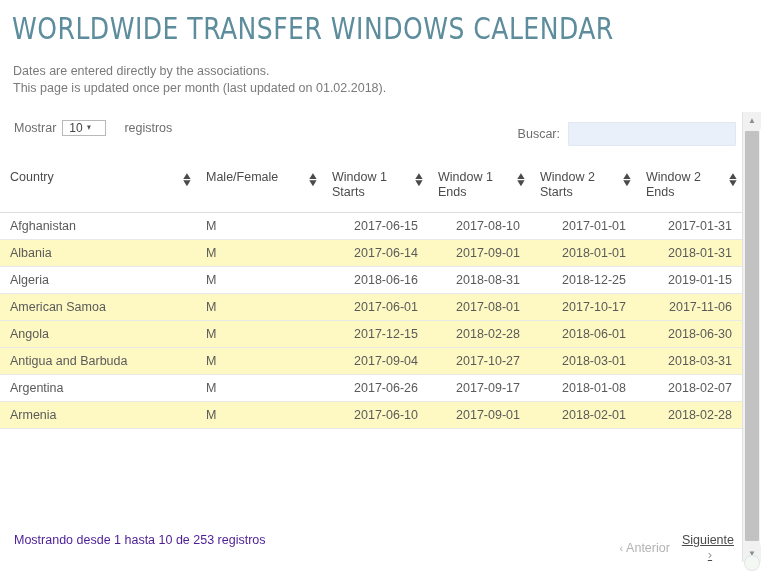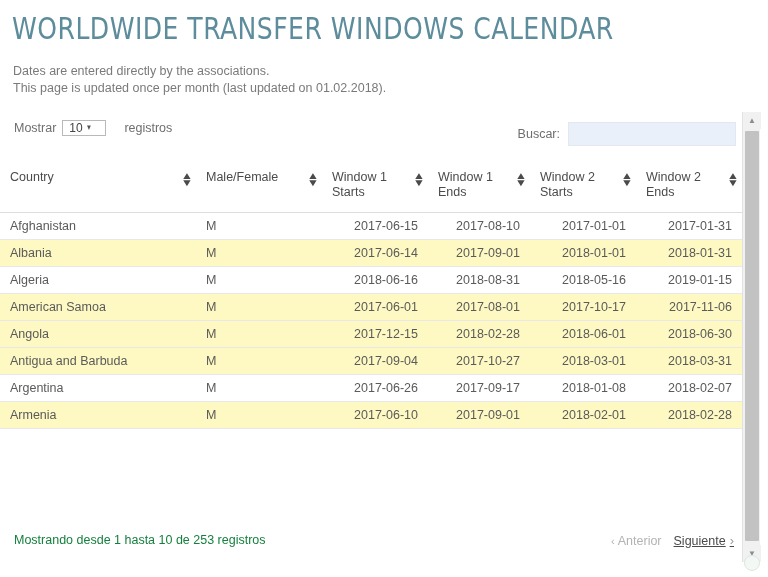--- a/index.html
+++ b/index.html
@@ -161,21 +161,21 @@
   
   .footer {
     position: absolute;
     left: 0; top: 530px;
     width: 742px; height: 30px;
   }
   .info {
     position: absolute;
     left: 14px; top: 3px;
     font-size: 12.5px;
-    color: #15803d;
+    color: #4c1d95;
     white-space: nowrap;
   }
   .paginate {
     position: absolute;
     right: 8px; top: 3px;
     display: flex;
     align-items: center;
     font-size: 12.5px;
     white-space: nowrap;
   }
@@ -184,20 +184,21 @@
     display: inline-flex;
     align-items: center;
   }
   .pg-prev .chev { margin-right: 3px; font-size: 11px; }
   .pg-next {
     color: #4a4a4a;
     text-decoration: underline;
     margin-left: 12px;
     display: inline-flex;
     align-items: center;
+    flex-direction: column;
   }
   .pg-next .chev { margin-left: 4px; font-size: 13px; color: #9a9a9a; text-decoration: none; }
 
   
   .scrollbar {
     position: absolute;
     right: 8px; top: 112px;
     width: 18px; height: 450px;
     background: #f1f1f1;
     border-left: 1px solid #e3e3e3;
@@ -332,21 +333,21 @@
             <td class="num">2017-06-14</td>
             <td class="num">2017-09-01</td>
             <td class="num">2018-01-01</td>
             <td class="num">2018-01-31</td>
           </tr>
           <tr class="odd">
             <td>Algeria</td>
             <td>M</td>
             <td class="num">2018-06-16</td>
             <td class="num">2018-08-31</td>
-            <td class="num">2018-05-16</td>
+            <td class="num">2018-12-25</td>
             <td class="num">2019-01-15</td>
           </tr>
           <tr class="even">
             <td>American Samoa</td>
             <td>M</td>
             <td class="num">2017-06-01</td>
             <td class="num">2017-08-01</td>
             <td class="num">2017-10-17</td>
             <td class="num">2017-11-06</td>
           </tr>

